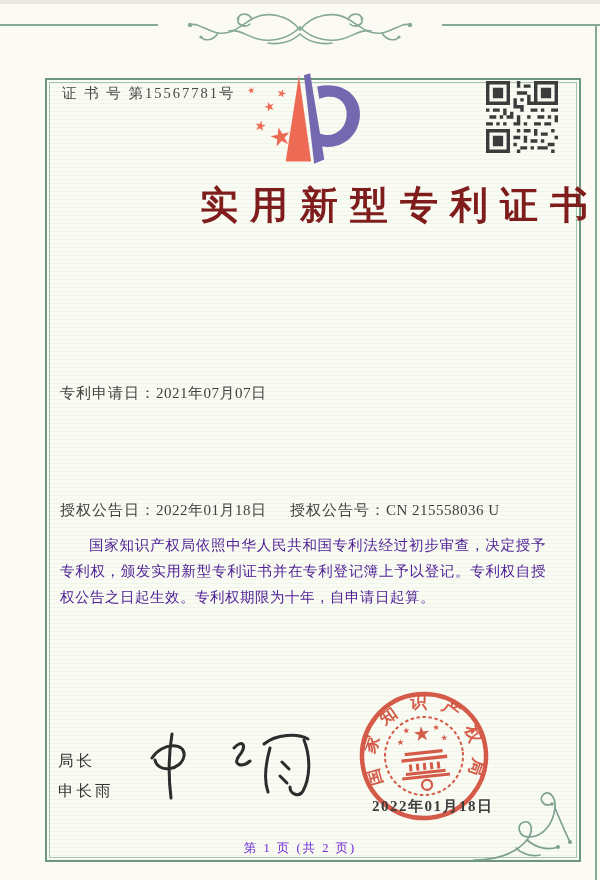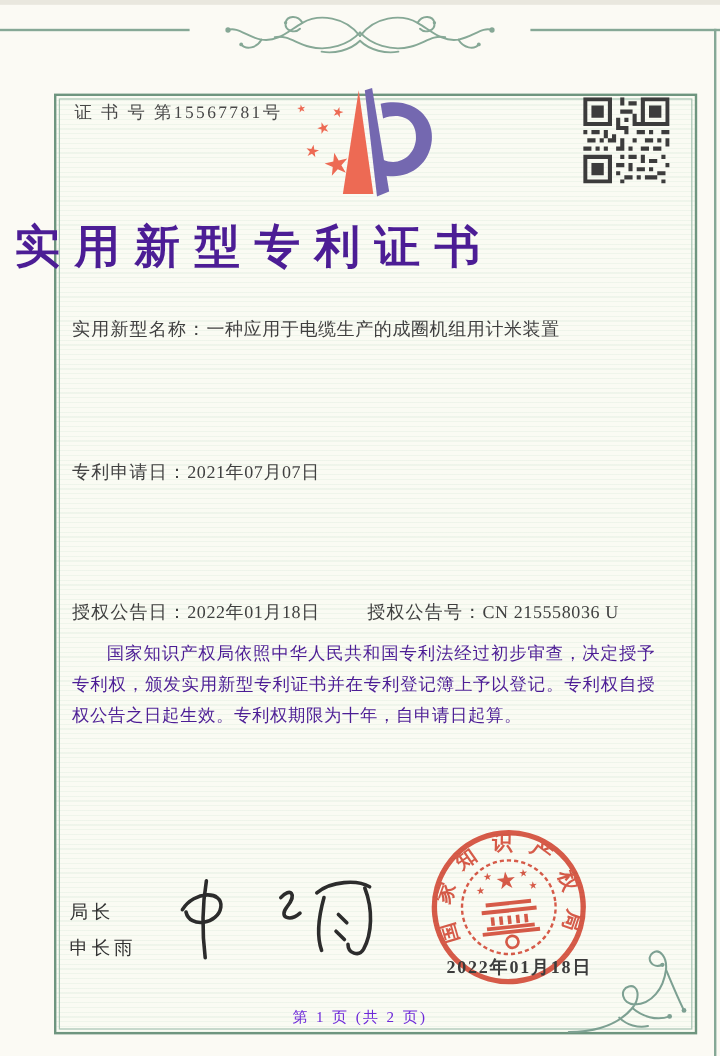--- a/index.html
+++ b/index.html
@@ -25,30 +25,30 @@
   }
   .inner-border::after{
     content:"";position:absolute;left:2px;top:2px;right:2px;bottom:2px;
     border:1px solid #a6c4b2;pointer-events:none;
   }
   
   .cert-no{position:absolute;left:62px;top:80px;font-size:14.5px;letter-spacing:2px;color:#474747;}
   .logo{position:absolute;left:238px;top:66px;width:132px;height:102px;}
   .qr{position:absolute;left:486px;top:77px;width:72px;height:72px;}
   .title{
-    position:absolute;left:0;top:176px;width:100%;text-align:left;
-    font-size:38px;font-weight:600;letter-spacing:12px;text-indent:12px;color:#4c1d95;
+    position:absolute;left:0;top:176px;width:100%;text-align:right;
+    font-size:38px;font-weight:600;letter-spacing:12px;text-indent:12px;color:#7f1d1d;
   }
   
   .field-row{position:absolute;left:60px;width:490px;font-size:15px;color:#404040;white-space:nowrap;}
   .field-label{letter-spacing:1px;}
   .field-value{letter-spacing:0.5px;}
   .row-1{top:261px}.row-2{top:302px}.row-3{top:341px}.row-4{top:380px}
   .row-5{top:419px}.row-6{top:458px}.row-7{top:497px}
-  .second-col{position:absolute;left:246px;top:0;font-family:Liberation Serif, serif;}
+  .second-col{position:absolute;left:230px;top:0;font-family:Liberation Serif, serif;}
   
   .body-text{
     position:absolute;left:60px;width:486px;font-size:14.5px;line-height:26px;
     color:#4c1d95;text-align:justify;text-indent:2em;letter-spacing:0.5px;
   }
   .para-1{top:528px}.para-2{top:590px}
   
   .signer{position:absolute;left:58px;top:742px;font-size:15.5px;letter-spacing:3px;color:#333;line-height:30px;}
   .signature{position:absolute;left:142px;top:722px;width:185px;height:80px;}
   
@@ -128,23 +128,20 @@
       M0,8h1v1h-1z M2,8h2v1h-2z M5,8h1v2h-1z M7,9h1v1h-1z M10,8h1v1h-1z M13,8h2v1h-2z M16,8h1v1h-1z M19,8h2v1h-2z
       M1,10h2v1h-2z M4,10h1v1h-1z M6,10h2v1h-2z M9,10h1v2h-1z M12,10h1v1h-1z M15,10h2v1h-2z M18,10h1v1h-1z M20,10h1v2h-1z
       M0,12h2v1h-2z M3,12h1v1h-1z M5,12h1v1h-1z M8,12h2v1h-2z M11,12h1v1h-1z M14,12h2v1h-2z M17,12h2v1h-2z
       M9,14h1v1h-1z M11,14h2v1h-2z M14,14h1v2h-1z M16,15h2v1h-2z M19,14h1v1h-1z M20,16h1v1h-1z
       M8,16h2v1h-2z M11,16h1v2h-1z M13,17h2v1h-2z M16,17h1v1h-1z M18,18h2v1h-2z
       M8,18h1v1h-1z M10,19h2v1h-2z M13,19h1v1h-1z M15,19h3v1h-3z M9,20h1v1h-1z M19,20h1v1h-1z"></path>
   </svg>
 
   <div class="title">实用新型专利证书</div>
 
-  <div class="field-row row-1">
-    <span class="field-label">实用新型名称：</span><span class="field-value">一种应用于电缆生产的成圈机组用计米装置</span>
-  </div>
   <div class="field-row row-4">
     <span class="field-label">专利申请日：</span><span class="field-value">2021年07月07日</span>
   </div>
   <div class="field-row row-7">
     <span class="field-label">授权公告日：</span><span class="field-value">2022年01月18日</span>
     <span class="second-col">
       <span class="field-label">授权公告号：</span><span class="field-value">CN 215558036 U</span>
     </span>
   </div>
 

